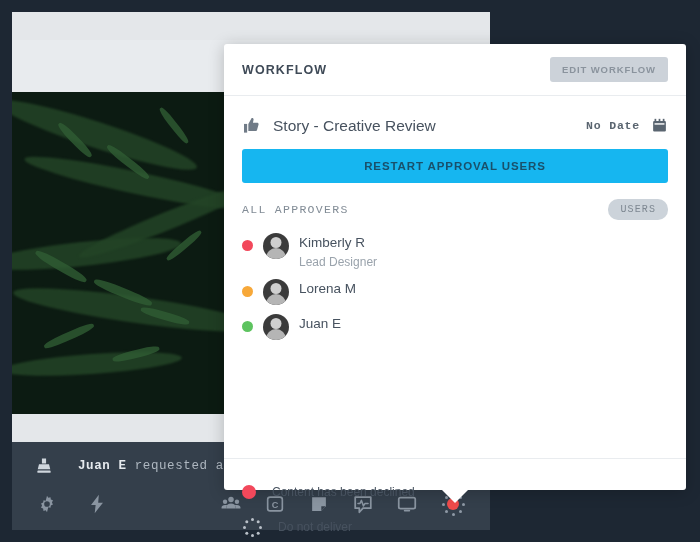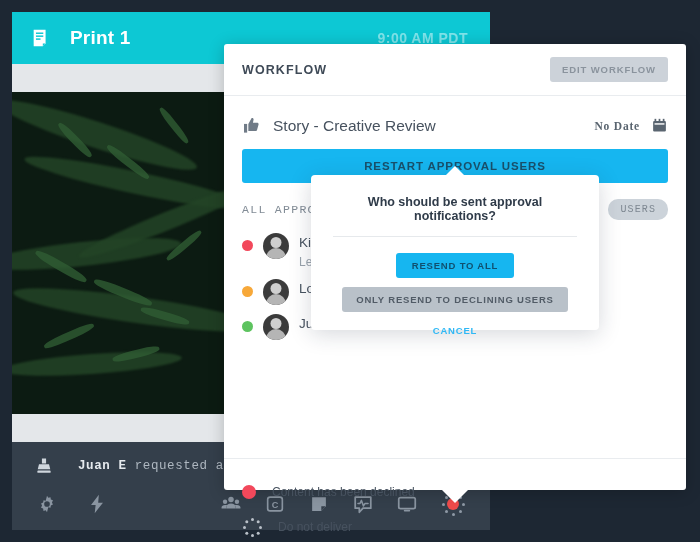--- a/index.html
+++ b/index.html
@@ -172,21 +172,21 @@
 
   .story-row {
     display: flex; align-items: center; justify-content: space-between;
     padding: 20px 0 14px 0;
   }
   .story-left { display: flex; align-items: center; gap: 12px; justify-content: flex-end; }
   .thumb-icon { width: 19px; height: 19px; display: block; }
   .story-name { font-size: 15.5px; color: #47525f; }
   .story-right { display: flex; align-items: center; gap: 11px; }
   .no-date {
-    font-family: Liberation Serif, serif;
+    font-family: Liberation Mono, monospace;
     font-size: 11.5px; color: #5a6570; letter-spacing: .8px; font-weight: bold;
   }
   .cal-icon { width: 17px; height: 17px; display: block; }
 
   .restart-btn {
     display: block; width: 100%; background: #16b6f0; color: #19506b;
     border: none; border-radius: 3px; cursor: pointer;
     font-size: 11.5px; font-weight: bold; letter-spacing: .9px;
     padding: 11px 0; text-align: center;
   }
@@ -273,33 +273,20 @@
     font-size: 9.5px; font-weight: bold; letter-spacing: .8px; padding: 4px 6px;
   }
 </style>
 </head>
 <body>
 
 <div id="root">
 
   <div class="card">
 
-    <div class="card-header">
-      <span class="card-header-icon">
-        <svg viewBox="0 0 24 24" width="22" height="22">
-          <path d="M4 3h13v15l-3 3H4z" fill="#ffffff"></path>
-          <rect x="6.5" y="6" width="8" height="1.6" fill="#0dc8d4"></rect>
-          <rect x="6.5" y="9.2" width="8" height="1.6" fill="#0dc8d4"></rect>
-          <rect x="6.5" y="12.4" width="5" height="1.6" fill="#0dc8d4"></rect>
-          <path d="M14 18h3l-3 3z" fill="#0dc8d4"></path>
-        </svg>
-      </span>
-      <span class="card-title">Print 1</span>
-      <span class="card-time">9:00 AM PDT</span>
-    </div>
 
     <div class="card-subbar"></div>
 
     <div class="photo">
       <div class="photo-bg">
         <div class="foliage">
           <div class="branch" style="left:-20px;top:30px;width:210px;height:26px;transform:rotate(18deg);"></div>
           <div class="branch" style="left:10px;top:80px;width:230px;height:22px;transform:rotate(12deg);"></div>
           <div class="branch" style="left:-30px;top:150px;width:200px;height:24px;transform:rotate(-6deg);"></div>
           <div class="branch" style="left:0px;top:205px;width:250px;height:26px;transform:rotate(8deg);"></div>
@@ -501,24 +488,14 @@
             <i style="transform:translate(-8px,0)"></i>
             <i style="transform:translate(-5.7px,-5.7px)"></i>
           </span>
           <span class="legend-text">Do not deliver</span>
         </div>
       </div>
 
     </div>
   </div>
 
-  <div class="modal">
-    <div class="modal-arrow"></div>
-    <div class="modal-title">Who should be sent approval notifications?</div>
-    <div class="modal-sep"></div>
-    <div class="modal-actions">
-      <button class="btn-primary">RESEND TO ALL</button>
-      <button class="btn-secondary">ONLY RESEND TO DECLINING USERS</button>
-      <button class="btn-link">CANCEL</button>
-    </div>
-  </div>
 
 </div>
 
 </body></html>

